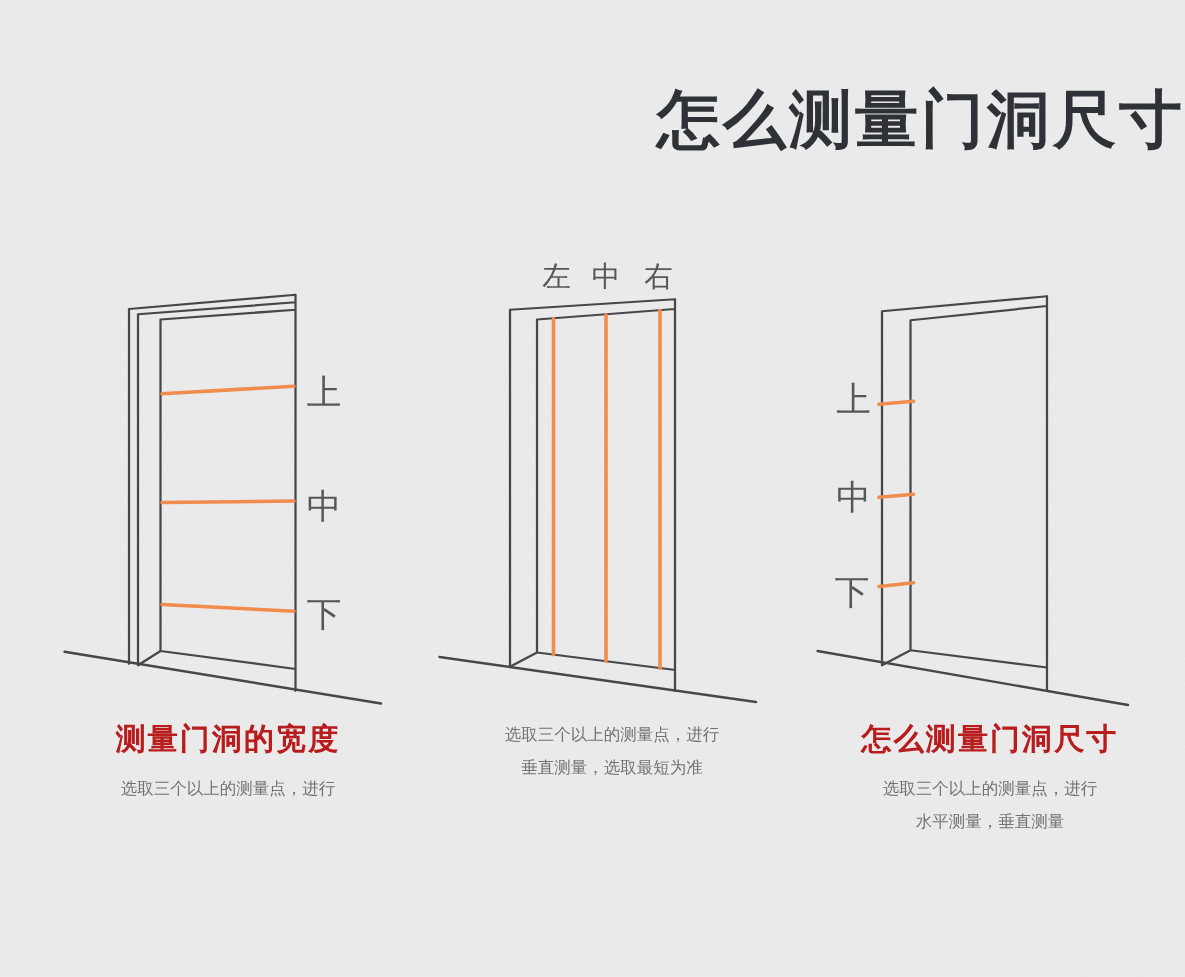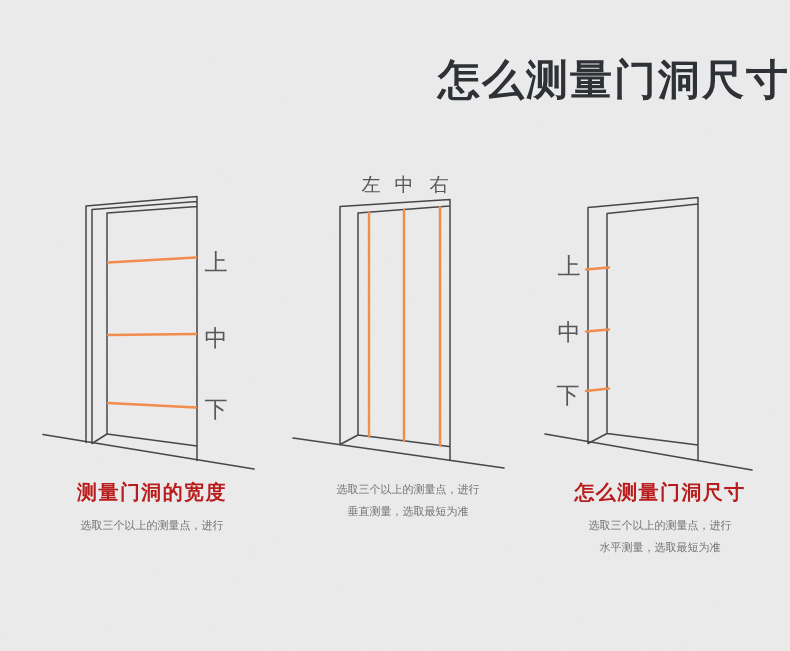--- a/index.html
+++ b/index.html
@@ -122,14 +122,14 @@
 </div>
 
 <div class="caption cap-2">
   <p class="caption-line">选取三个以上的测量点，进行</p>
   <p class="caption-line">垂直测量，选取最短为准</p>
 </div>
 
 <div class="caption cap-3">
   <div class="caption-heading">怎么测量门洞尺寸</div>
   <p class="caption-line">选取三个以上的测量点，进行</p>
-  <p class="caption-line">水平测量，选取最短为准</p>
+  <p class="caption-line">水平测量，垂直测量</p>
 </div>
 
 </body></html>

